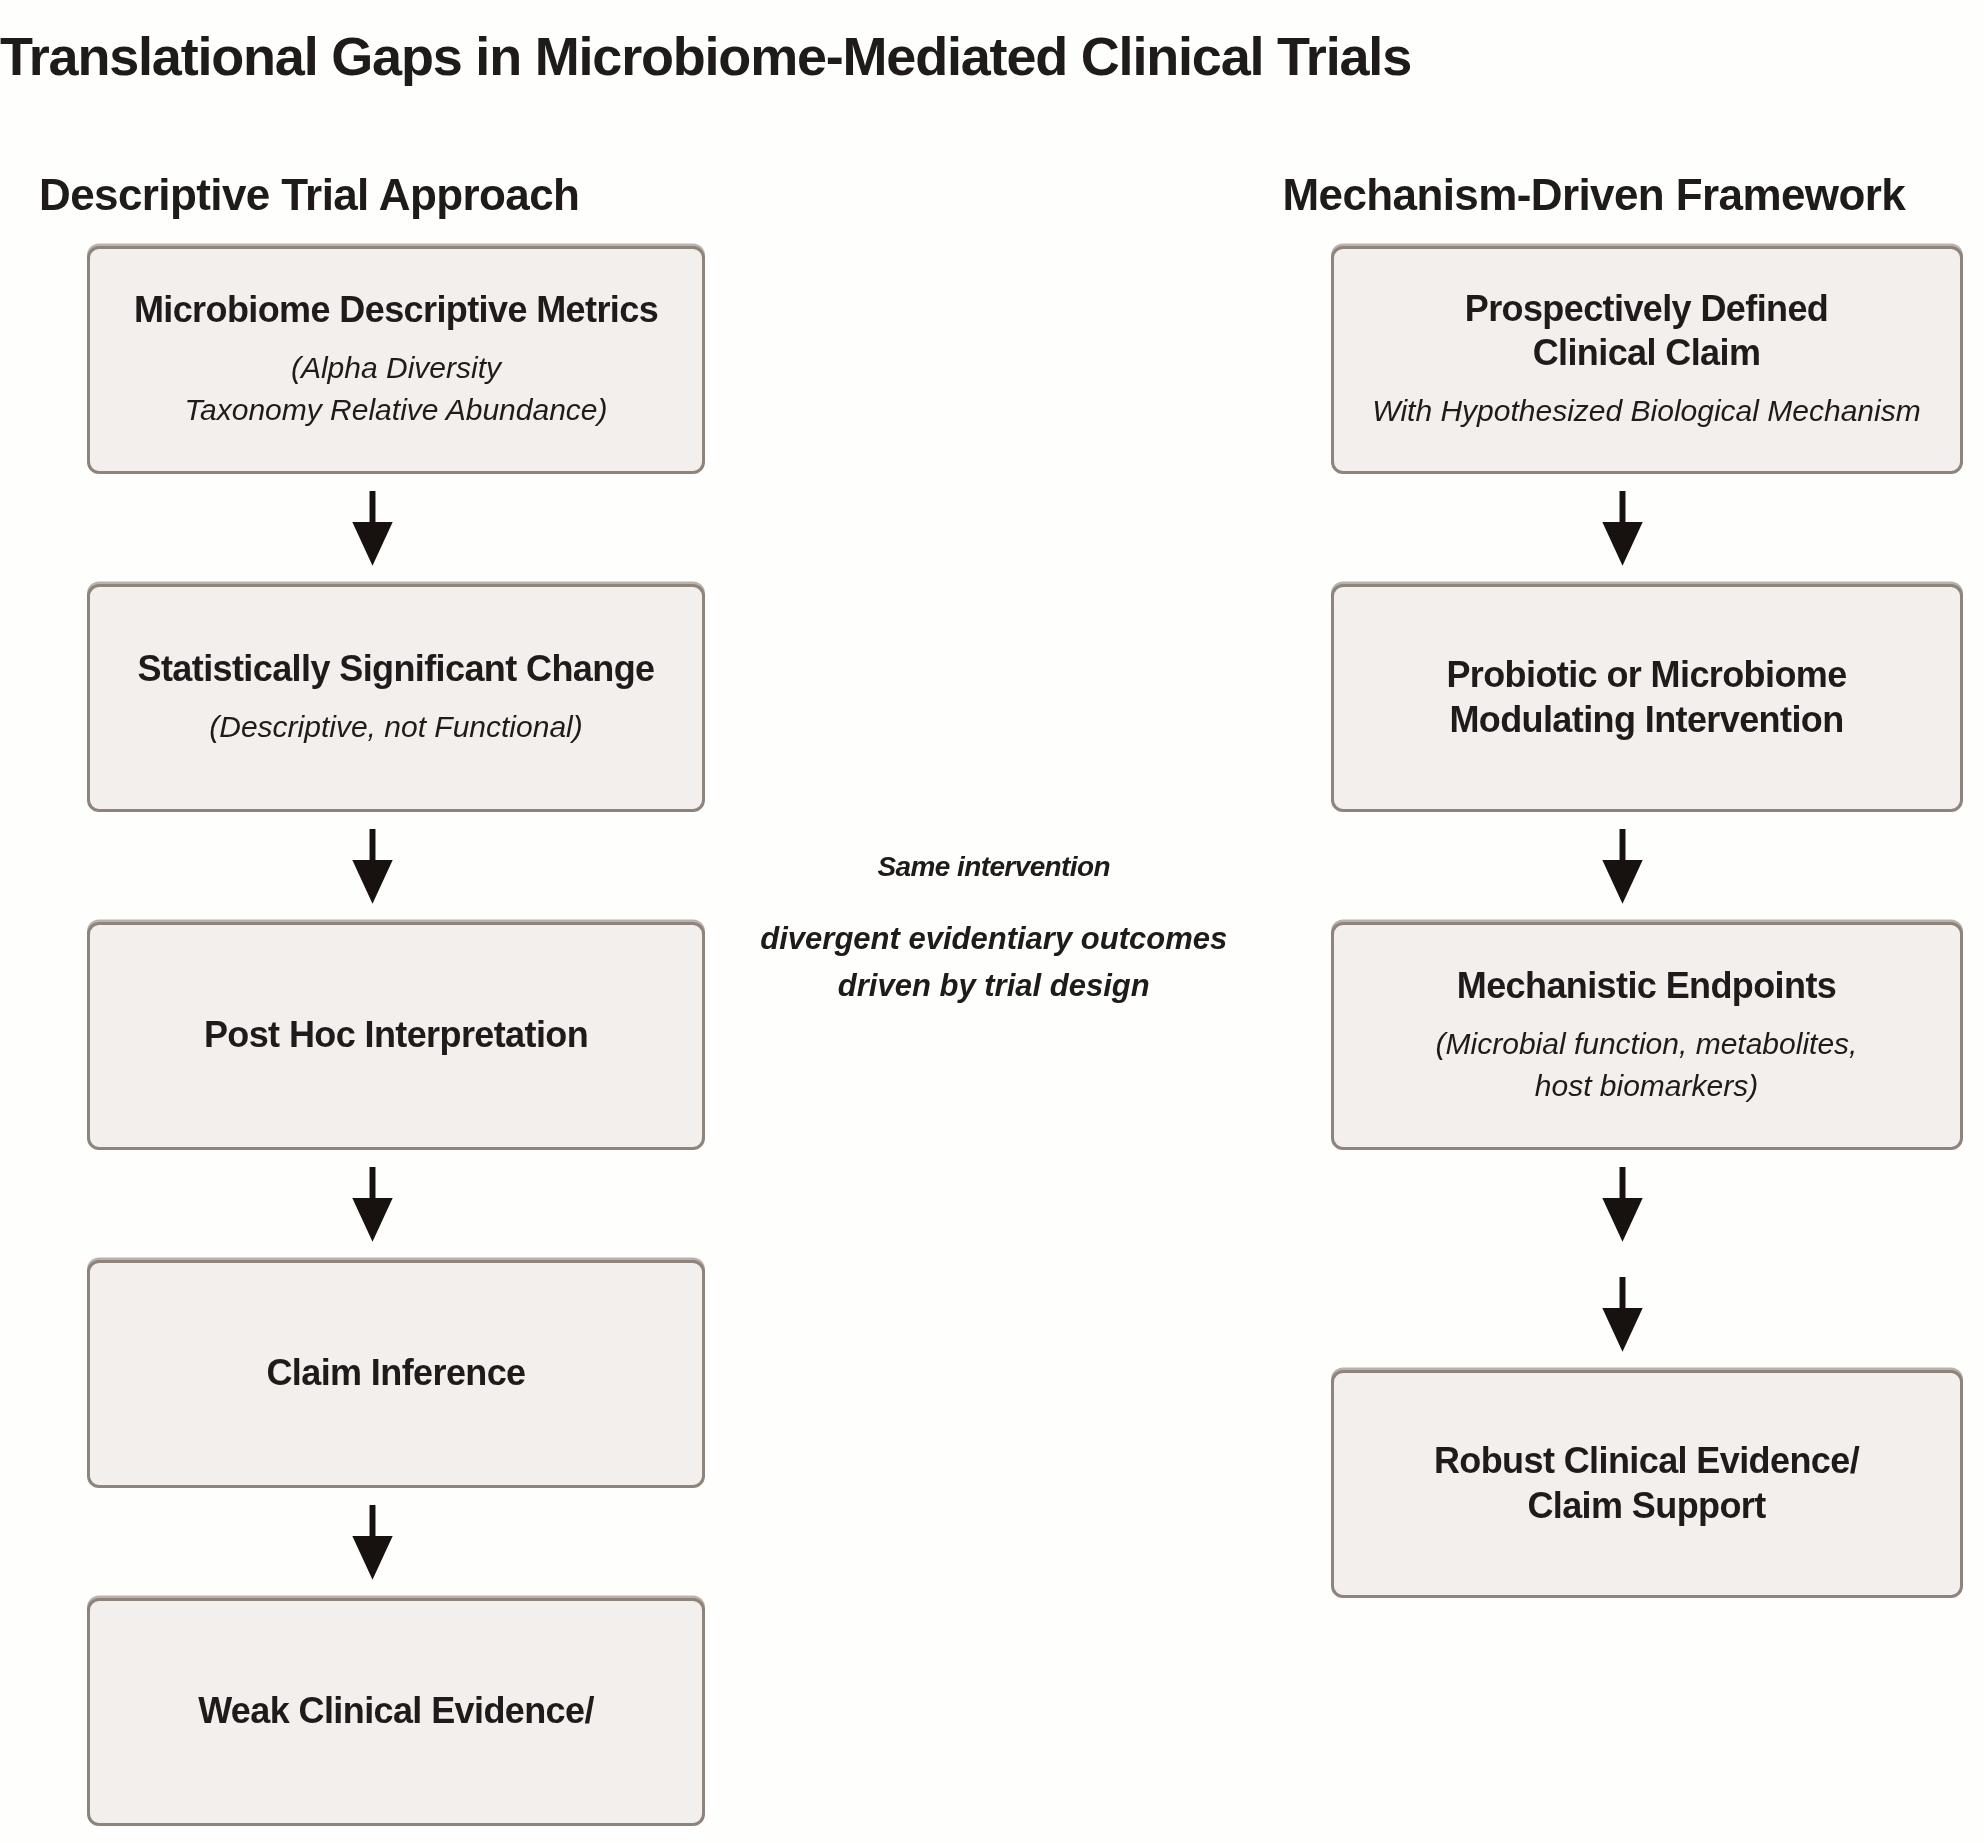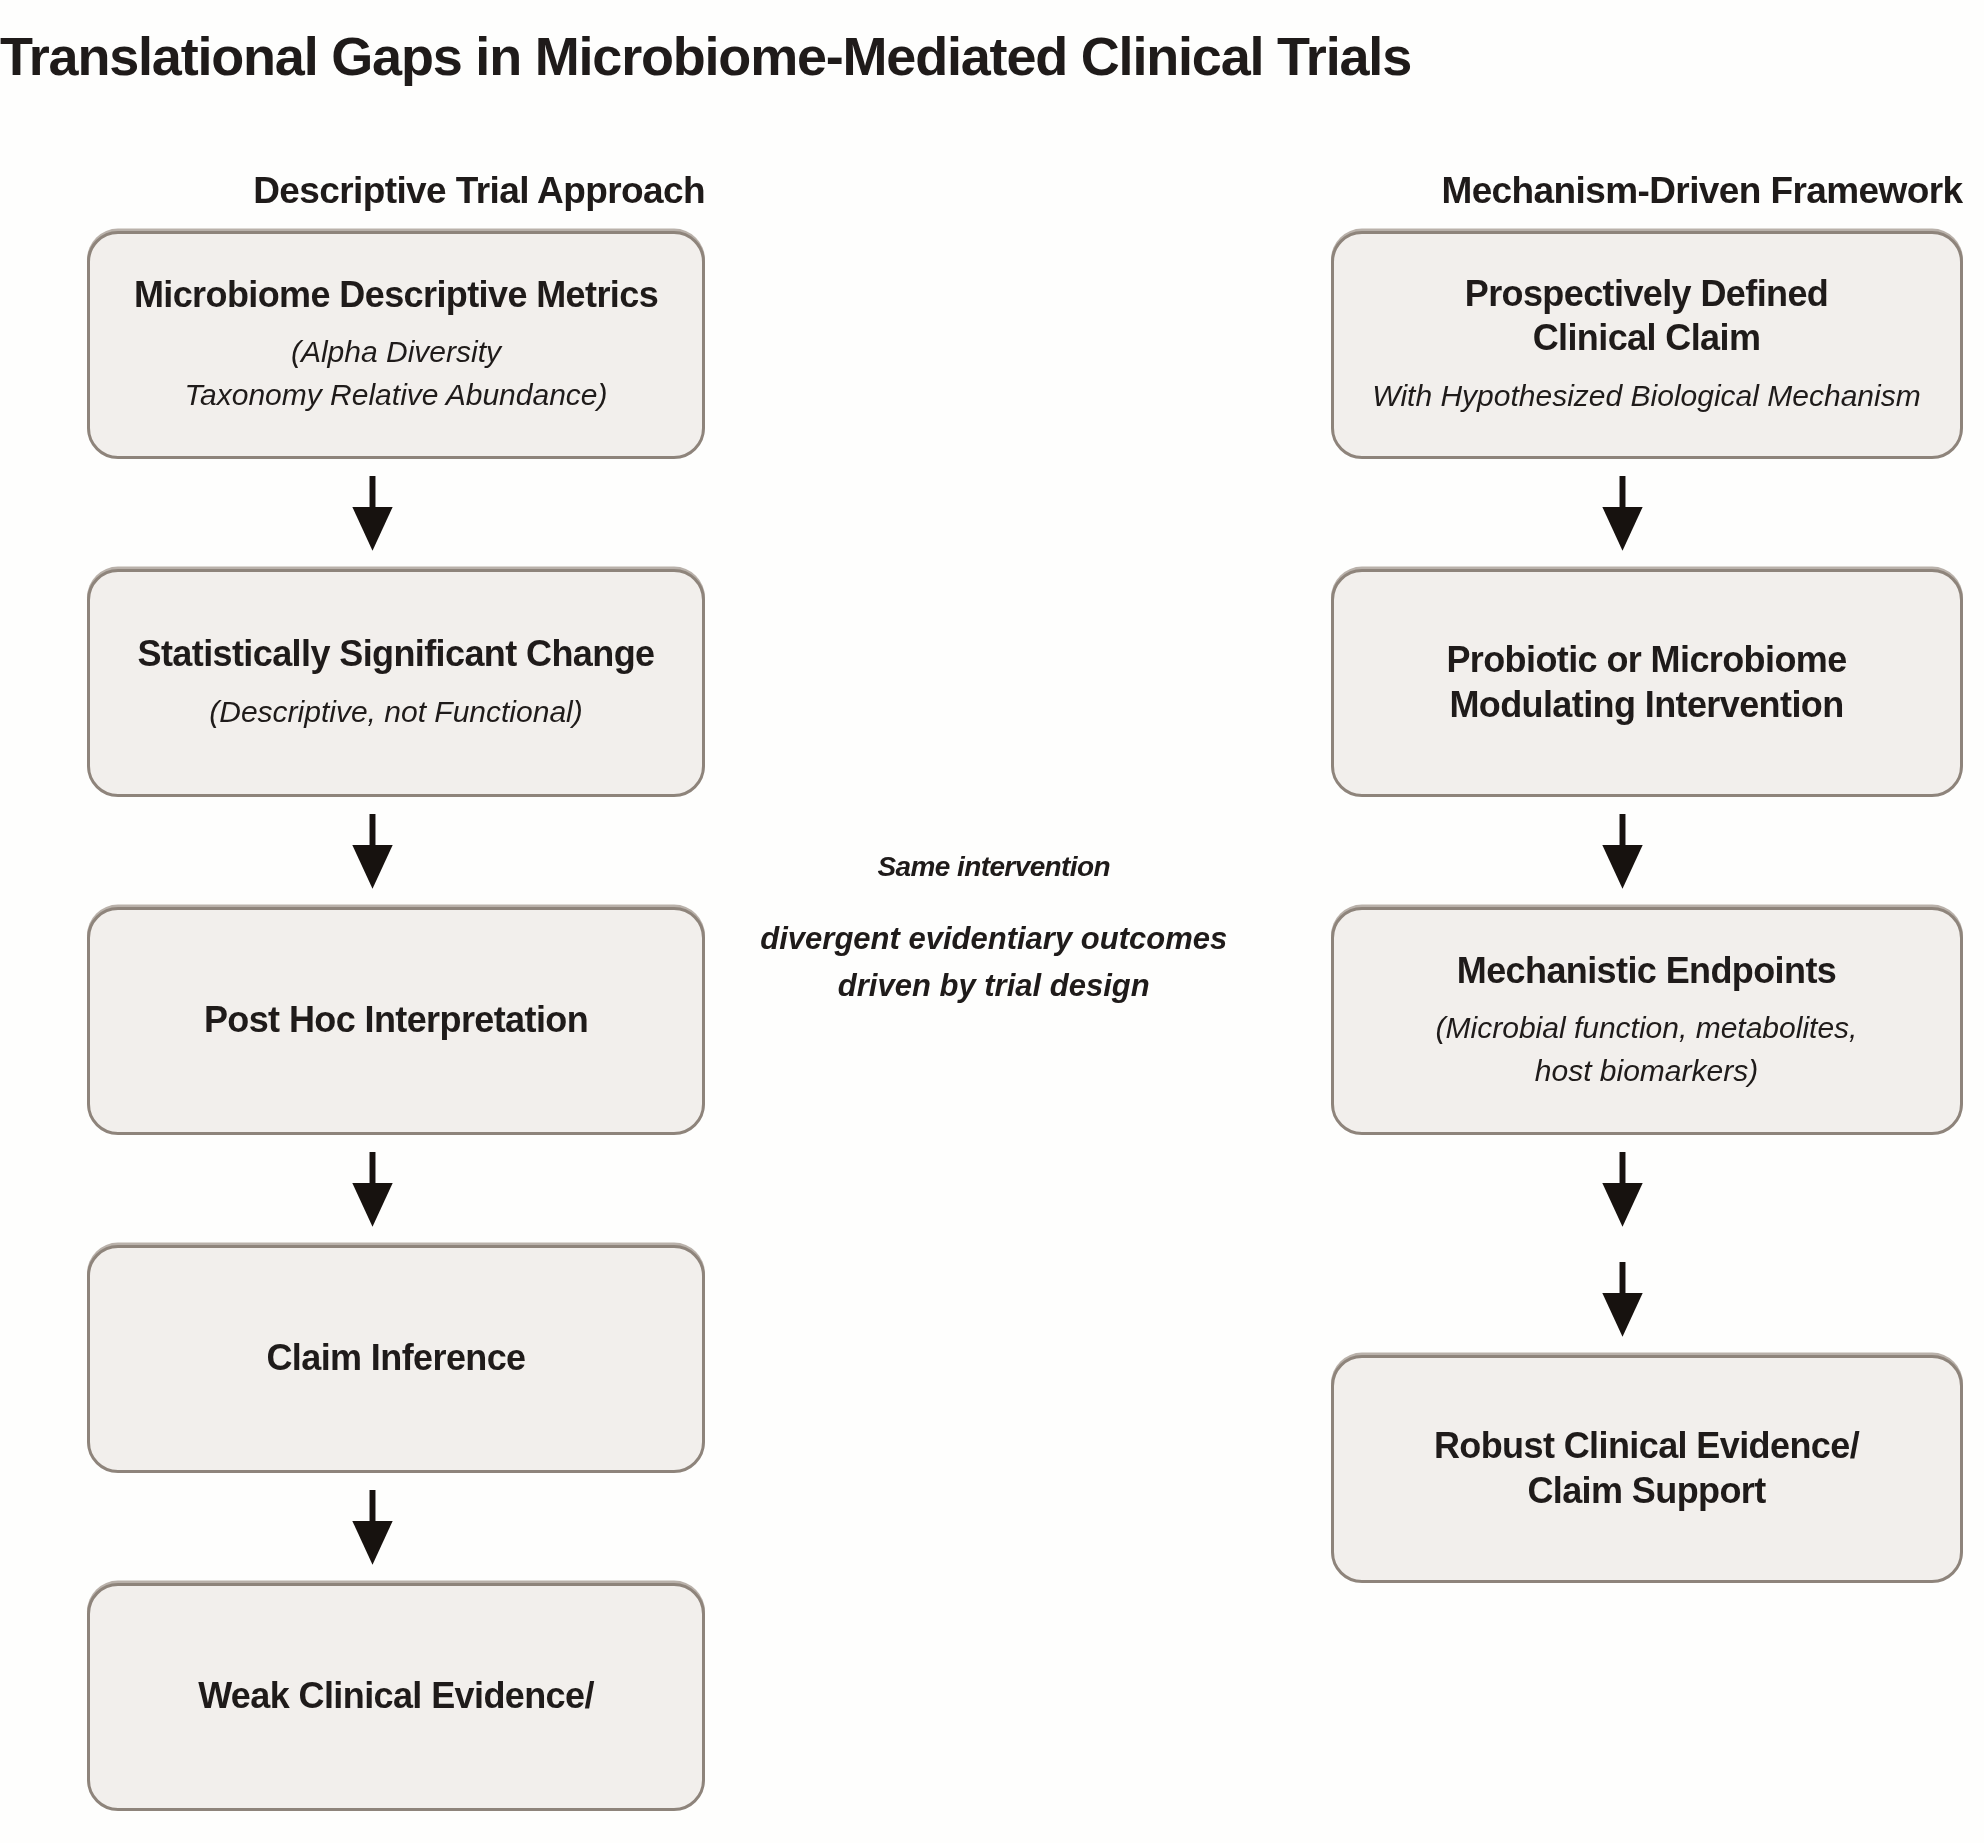--- a/index.html
+++ b/index.html
@@ -30,32 +30,32 @@
   .col.right-col { width:680px; }
   .middle-area {
     flex:1;
     display:flex;
     flex-direction:column;
     align-items:center;
     text-align:center;
     padding-top:681px;
   }
   .col-header {
-    text-align:right;
-    font-size:37px;
+    text-align:left;
+    font-size:44px;
     font-weight:bold;
     letter-spacing:-0.6px;
     line-height:1.15;
-    margin-bottom:18px;
+    margin-bottom:25px;
   }
   .box {
     box-sizing:border-box;
     height:228px;
     border:3px solid #8e847b;
-    border-radius:31px;
+    border-radius:12px;
     background:#f2efec;
     box-shadow:0 -2.4px 0 0 #b9b1aa;
     display:flex;
     flex-direction:column;
     justify-content:center;
     align-items:center;
     text-align:center;
     padding:14.2px 21.3px;
     margin-left:48px;
   }

